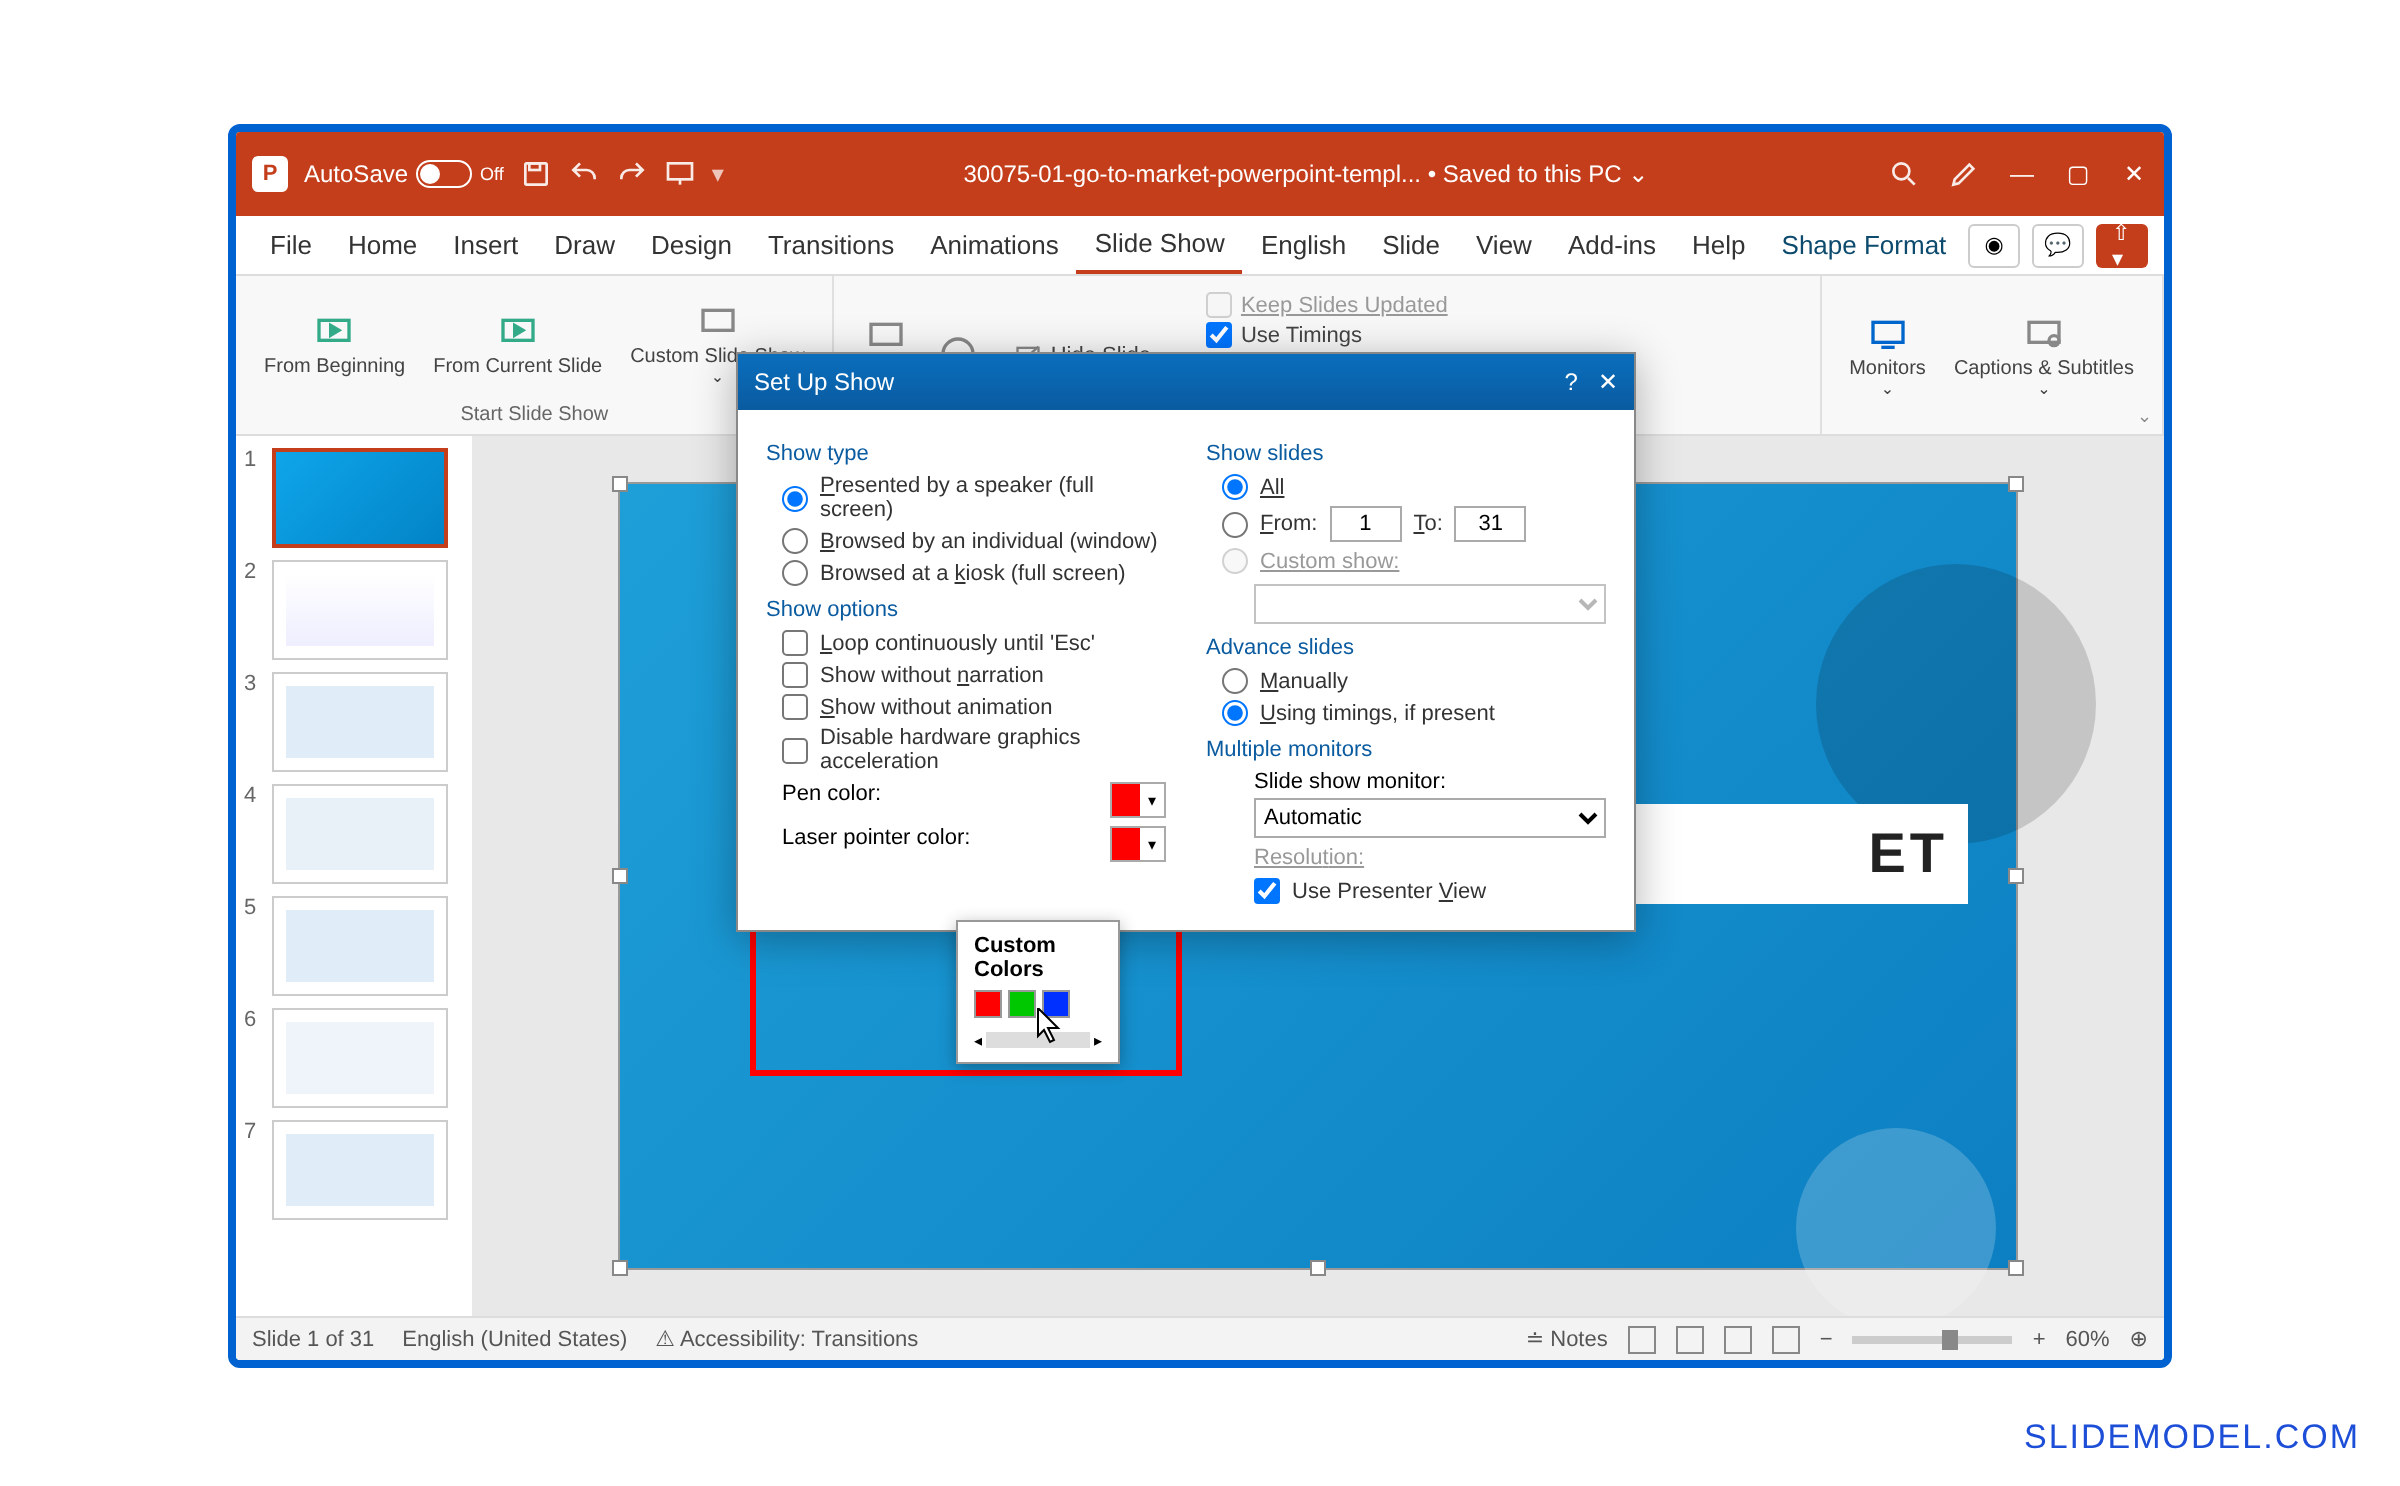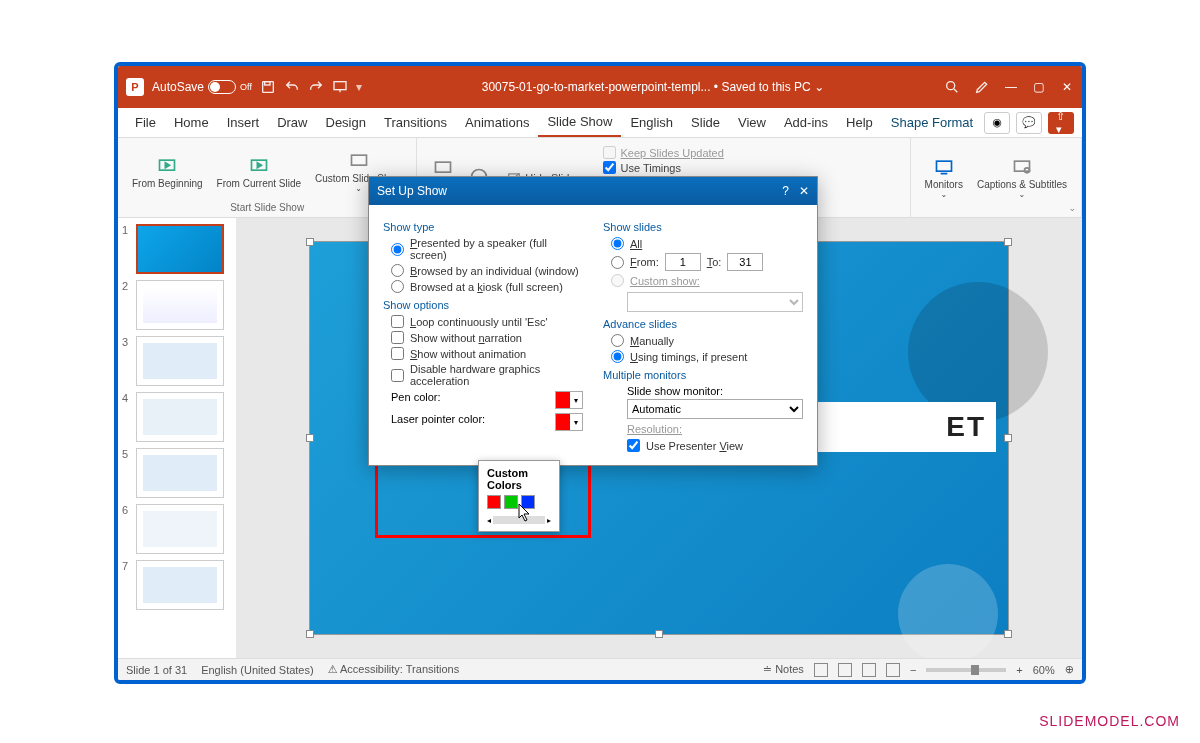--- a/index.html
+++ b/index.html
@@ -36,21 +36,21 @@
 .thumb-row { display: flex; align-items: flex-start; gap: 4px; margin-bottom: 6px; }
 .thumb-num { font-size: 11px; color: #666; width: 10px; }
 .thumb { width: 88px; height: 50px; border: 1px solid #ccc; background: #fff; position: relative; }
 .thumb.sel { border: 2px solid #c43e1c; }
 .thumb.blue { background: linear-gradient(135deg, #0ea5e9, #0284c7); }
 .thumb-inner { position: absolute; inset: 6px; background: #fff; opacity: 0.2; }
 .canvas { flex: 1; display: flex; align-items: center; justify-content: center; position: relative; }
 .slide { width: 700px; height: 394px; background: linear-gradient(135deg, #1e9fd8, #0c7fc2); position: relative; border: 1px solid #999; }
 .slide-decor1 { position: absolute; right: -40px; top: 40px; width: 140px; height: 140px; border-radius: 50%; background: rgba(0,0,0,0.15); }
 .slide-decor2 { position: absolute; right: 10px; bottom: -30px; width: 100px; height: 100px; border-radius: 50%; background: rgba(255,255,255,0.2); }
-.slide-box { position: absolute; right: 12px; top: 160px; width: 180px; height: 50px; background: #fff; display: flex; align-items: center; justify-content: flex-end; padding-right: 10px; font-size: 28px; font-weight: bold; color: #222; letter-spacing: 2px; }
+.slide-box { position: absolute; right: 24px; top: 160px; width: 180px; height: 50px; background: #fff; display: flex; align-items: center; justify-content: flex-end; padding-right: 10px; font-size: 28px; font-weight: bold; color: #222; letter-spacing: 2px; }
 .handle { position: absolute; width: 8px; height: 8px; background: #fff; border: 1px solid #888; }
 .statusbar { position: absolute; bottom: 0; left: 0; right: 0; height: 22px; background: #f3f3f3; border-top: 1px solid #ddd; display: flex; align-items: center; font-size: 11px; color: #555; padding: 0 8px; gap: 14px; }
 .sb-right { margin-left: auto; display: flex; align-items: center; gap: 10px; }
 .sb-icon { width: 14px; height: 14px; border: 1px solid #888; }
 .zoom-slider { width: 80px; height: 4px; background: #ccc; position: relative; }
 .zoom-slider::after { content: ''; position: absolute; left: 45px; top: -3px; width: 8px; height: 10px; background: #888; }
 
 .dialog { position: absolute; left: 250px; top: 110px; width: 450px; background: #fff; border: 1px solid #888; box-shadow: 0 4px 20px rgba(0,0,0,0.3); font-size: 11px; z-index: 10; }
 .dlg-title { height: 28px; background: linear-gradient(#0a6ebd, #0a5ba0); color: #fff; display: flex; align-items: center; padding: 0 8px; font-size: 12px; }
 .dlg-title-r { margin-left: auto; display: flex; gap: 10px; }
@@ -70,21 +70,21 @@
 .dlg-btn { width: 70px; height: 22px; border: 1px solid #aaa; background: #fff; font-size: 11px; cursor: pointer; }
 .red-box { position: absolute; border: 3px solid #f00; pointer-events: none; }
 .popup { position: absolute; background: #fff; border: 1px solid #999; box-shadow: 0 2px 8px rgba(0,0,0,0.3); padding: 6px 8px; font-size: 11px; z-index: 20; }
 .popup-title { font-weight: bold; margin-bottom: 4px; }
 .swatch-row { display: flex; gap: 3px; }
 .swatch { width: 14px; height: 14px; border: 1px solid #999; }
 .popup-scroll { margin-top: 6px; height: 10px; display: flex; align-items: center; gap: 2px; }
 .popup-scroll .track { flex: 1; height: 8px; background: #ddd; }
 .popup-scroll .ar { font-size: 8px; }
 .cursor { position: absolute; width: 14px; height: 18px; z-index: 30; }
-.watermark { position: absolute; right: 20px; bottom: 14px; font-size: 14px; letter-spacing: 1px; color: #be185d; font-weight: 300; }
+.watermark { position: absolute; right: 20px; bottom: 14px; font-size: 17px; letter-spacing: 1px; color: #1d4ed8; font-weight: 300; }
 .disabled { color: #999; text-decoration: underline; }
 </style>
 </head>
 <body>
 
 <div class="frame">
 
   <div class="titlebar">
     <div class="tb-left">
       <div class="pp-icon">P</div>

